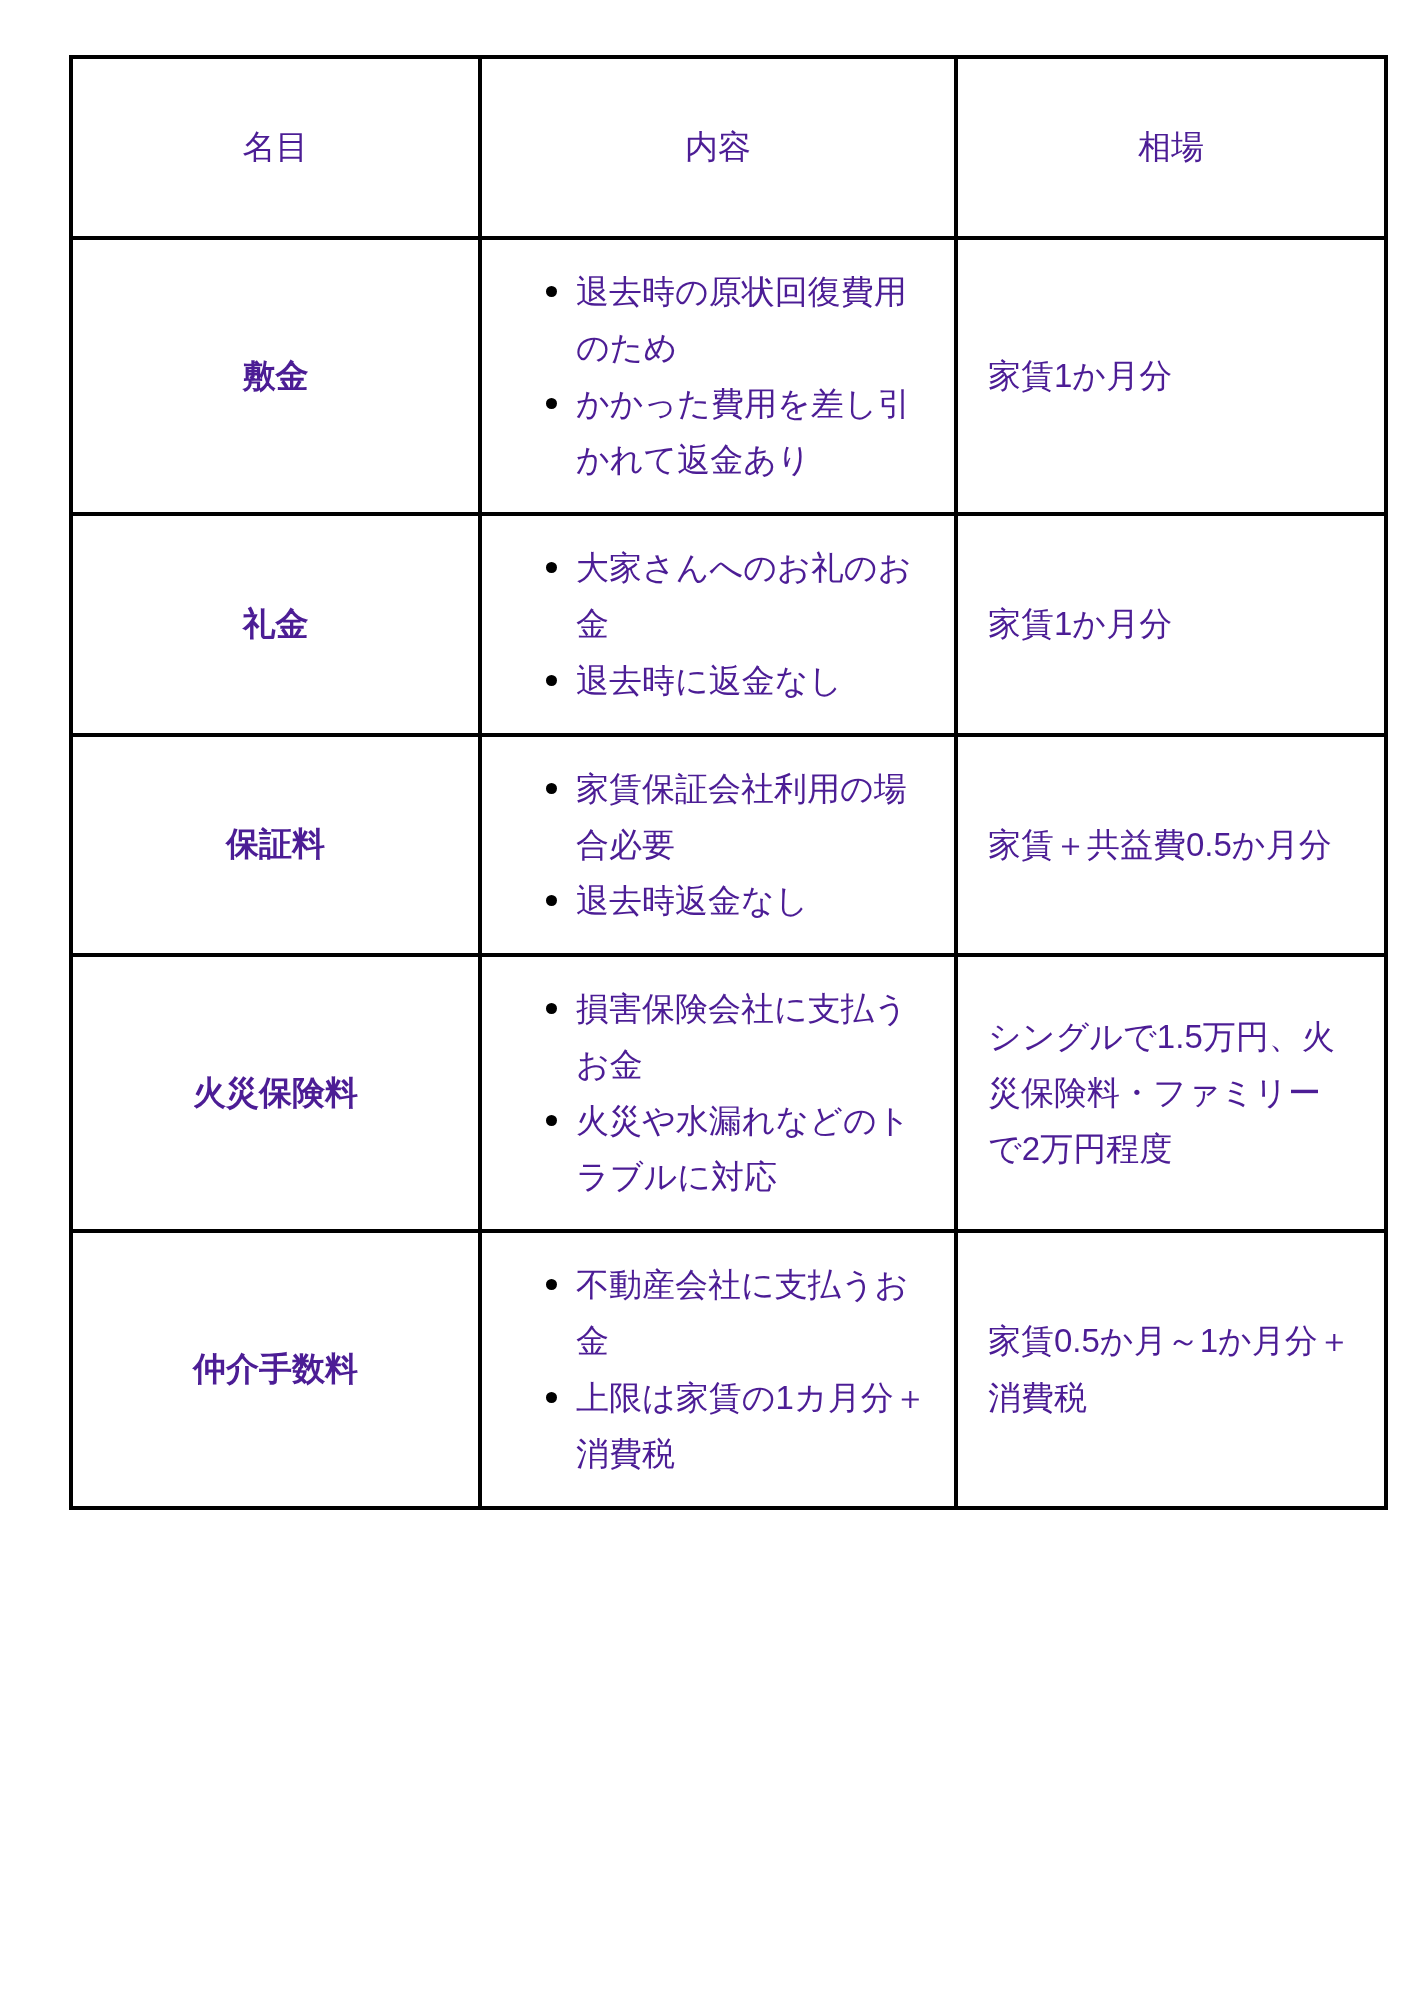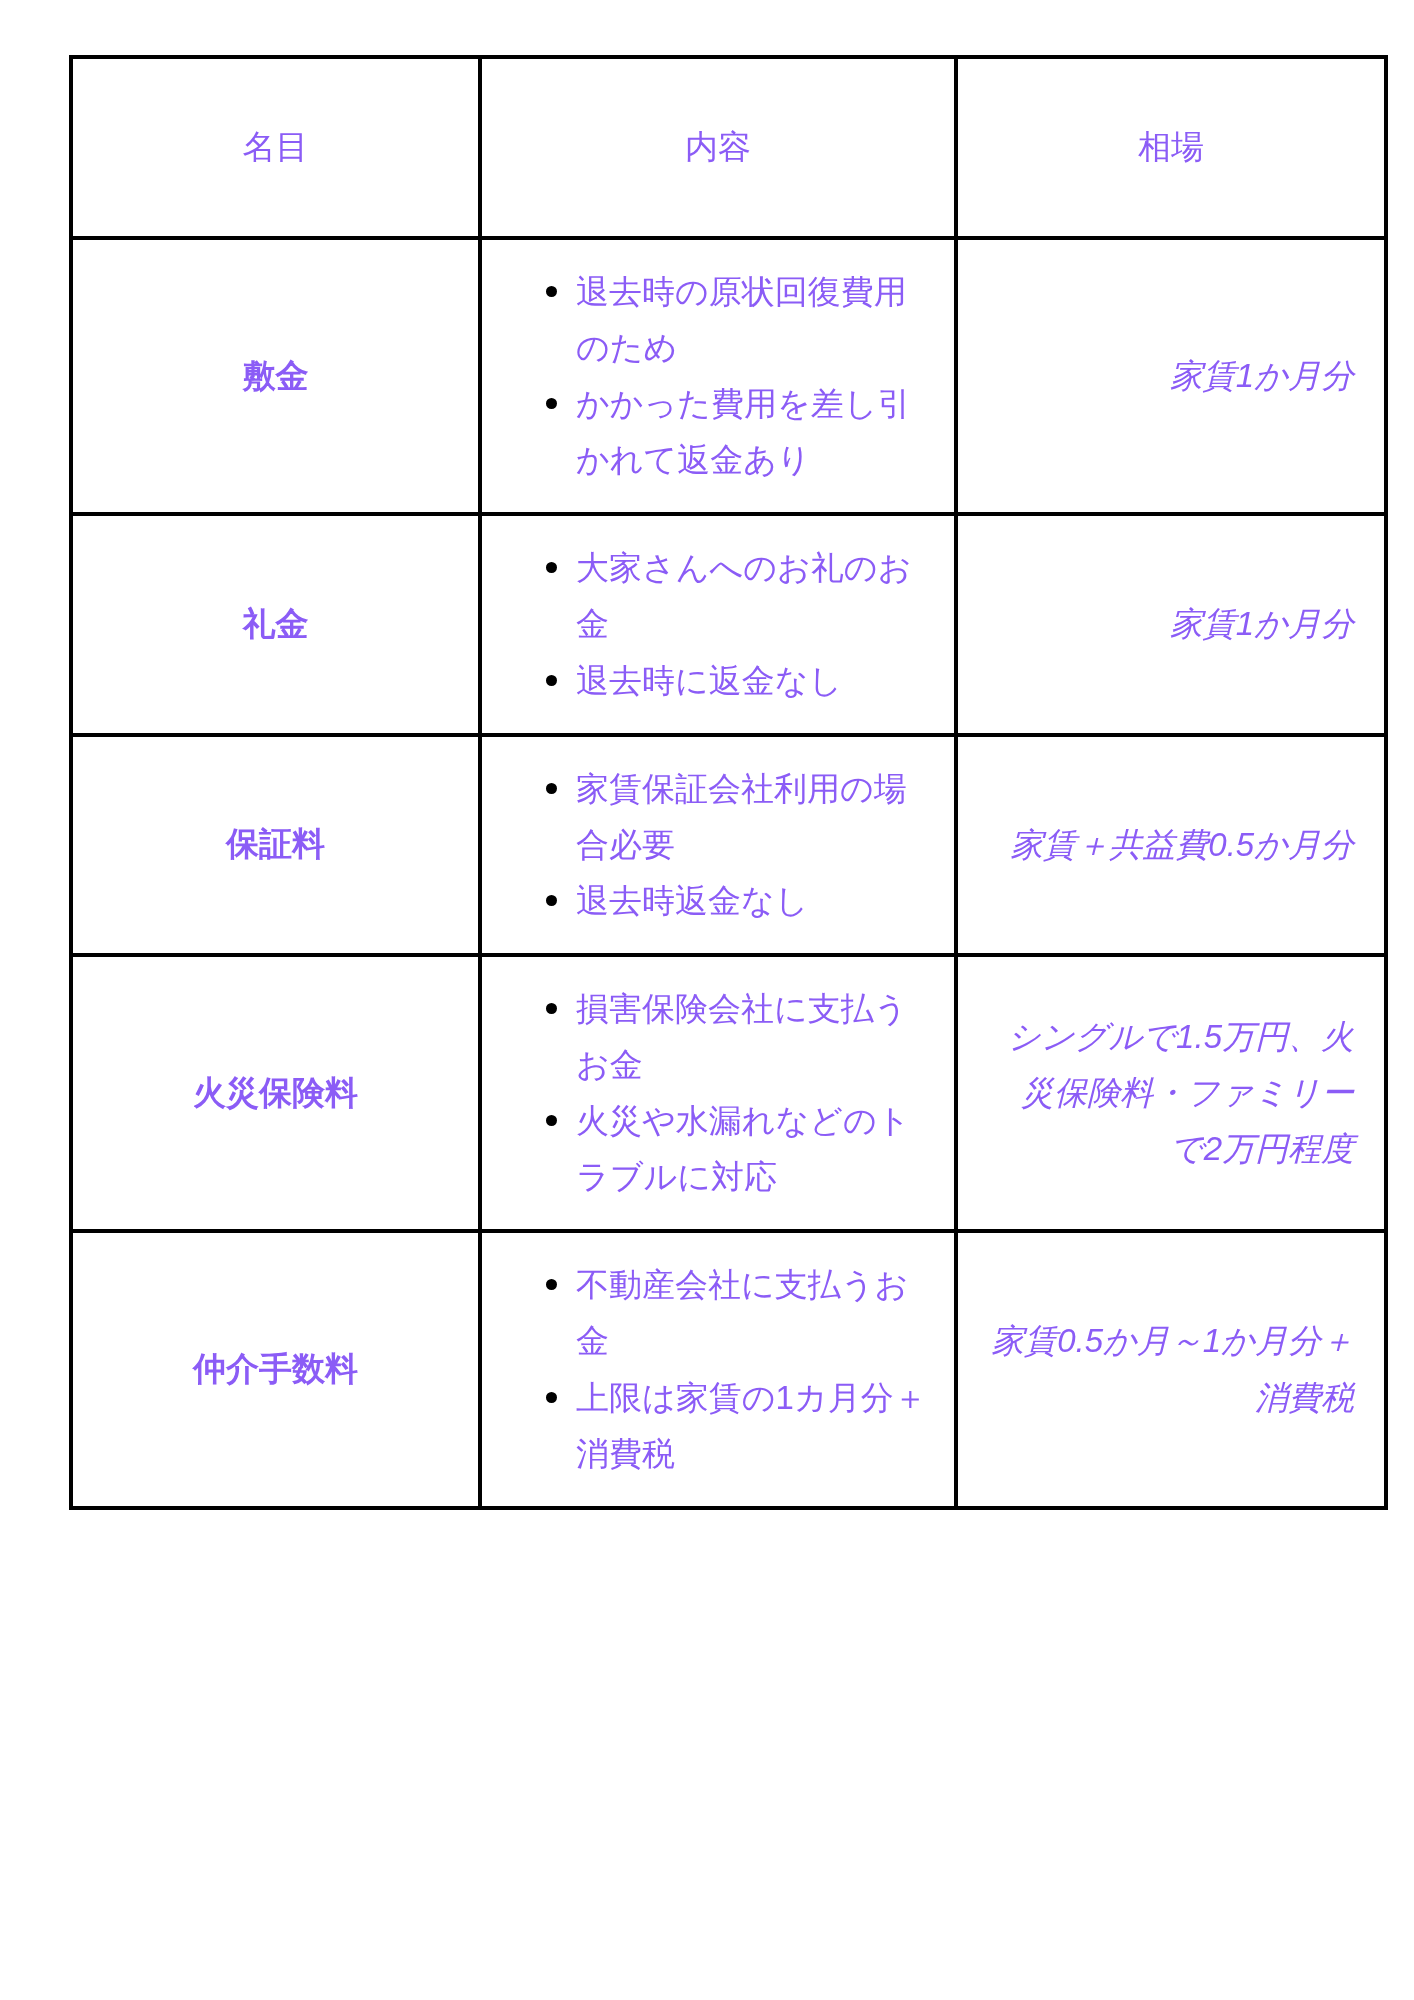--- a/index.html
+++ b/index.html
@@ -2,21 +2,21 @@
 <html><head>
 <meta charset="utf-8">
 <style>
   html, body { margin: 0; padding: 0; background: #ffffff; }
   .page {
     position: relative;
     width: 1230px;
     height: 2000px;
     background: #ffffff;
     font-family: "Liberation Sans", "DejaVu Sans", sans-serif;
-    color: #8b5cf6;
+    color: #4c1d95;
   }
   table.cost-table {
     position: absolute;
     left: 69px;
     top: 55px;
     width: 1315px;
     border-collapse: collapse;
     table-layout: fixed;
   }
   .cost-table th, .cost-table td {
@@ -68,25 +68,24 @@
     position: absolute;
     left: 2px;
     top: 22px;
     width: 11px;
     height: 11px;
     border-radius: 50%;
     background: #000000;
   }
   td.market-cell {
     font-size: 33px;
-    text-align: right;
+    text-align: left;
     vertical-align: middle;
     line-height: 1.7;
     padding: 0 30px;
-    font-style: italic;
   }
 </style>
 </head>
 <body>
 
 <div class="page">
   <table class="cost-table">
     <colgroup>
       <col style="width:409px">
       <col style="width:476px">

